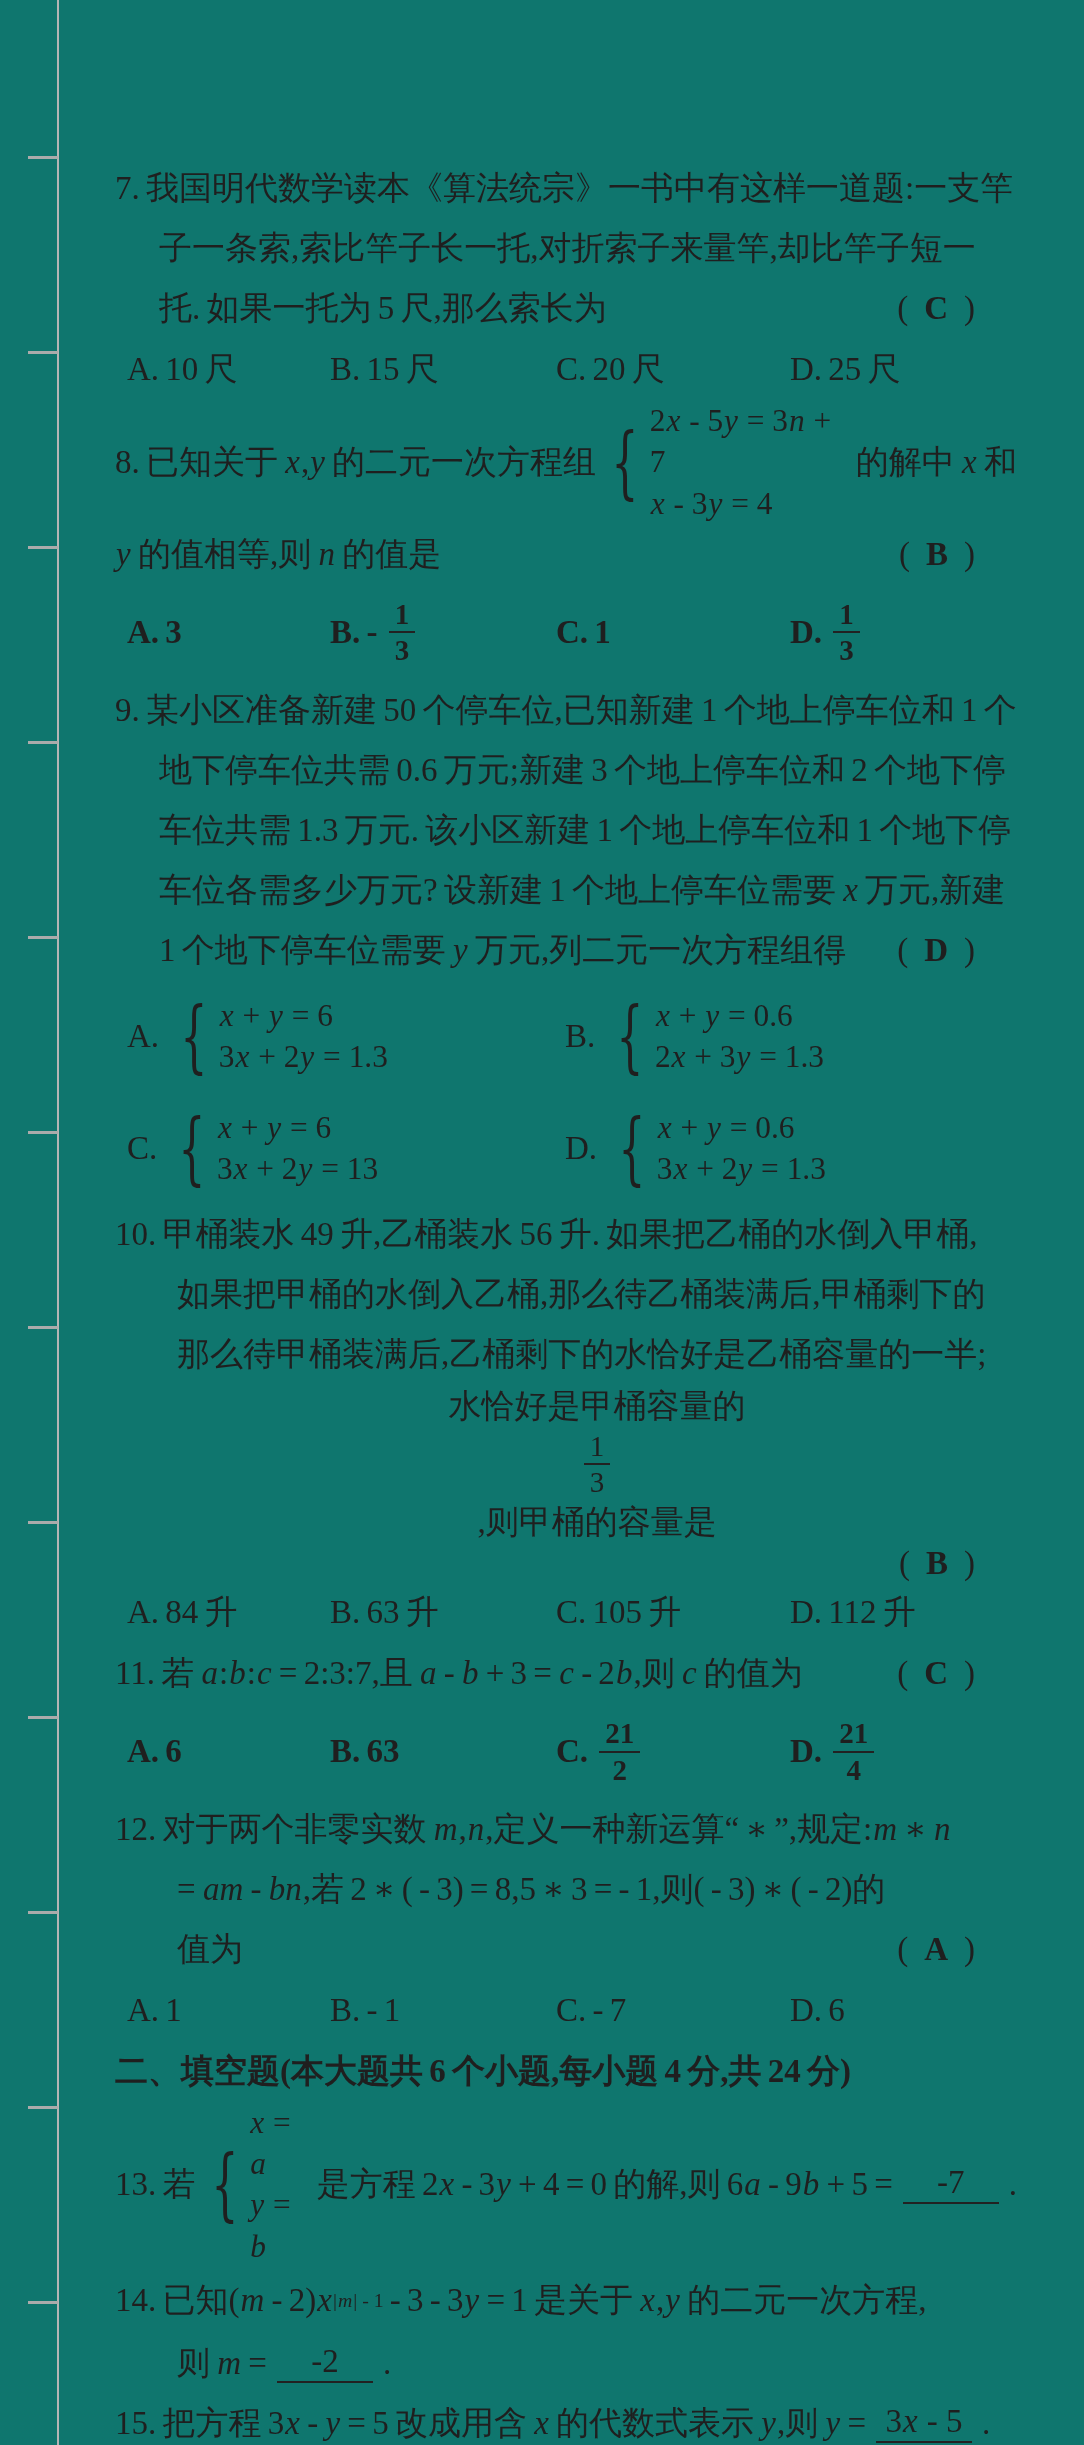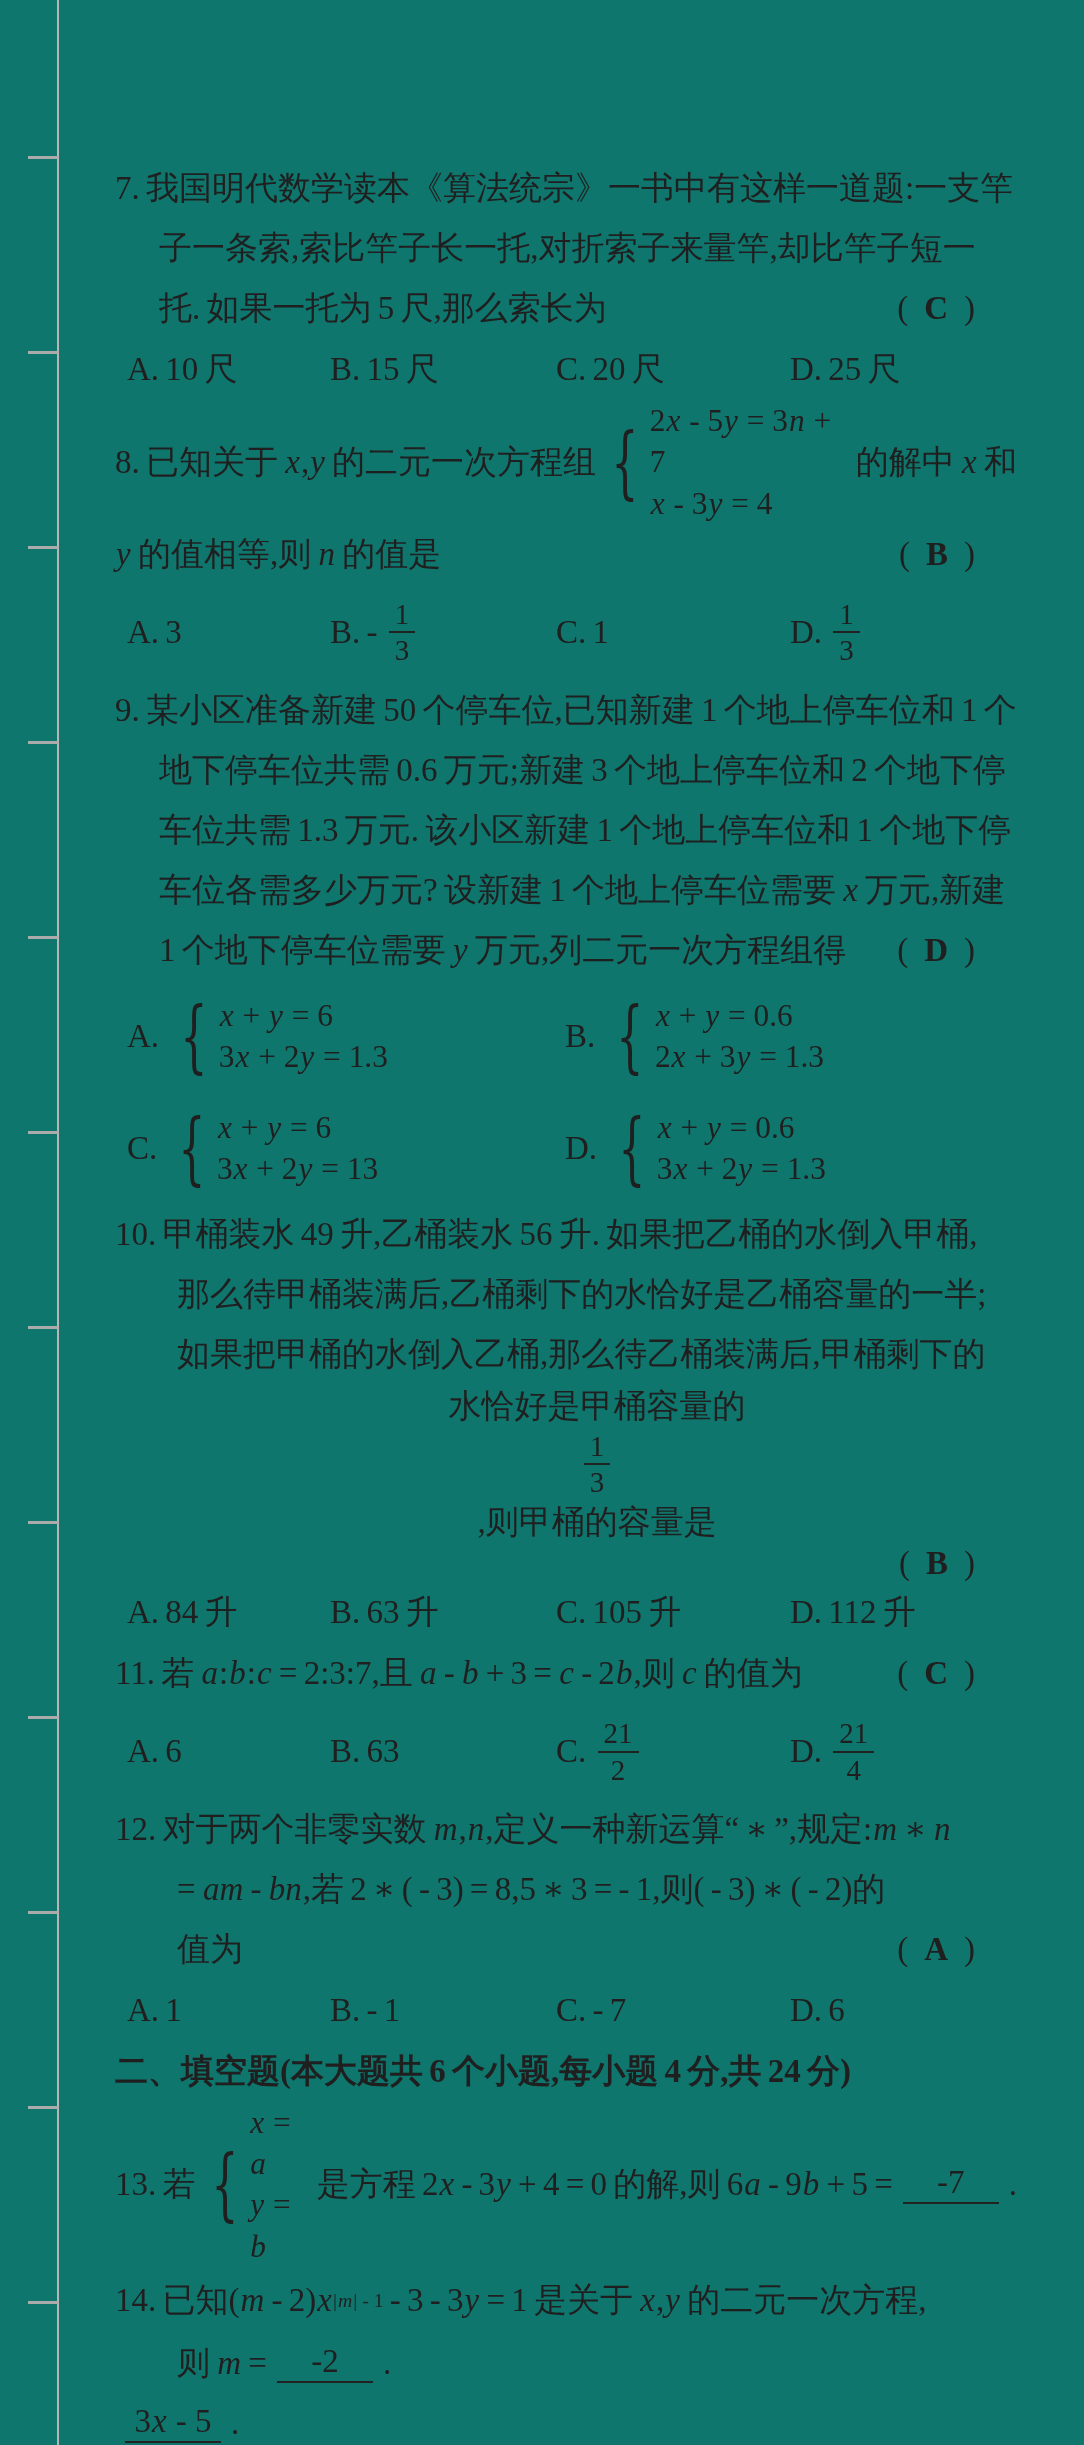--- a/index.html
+++ b/index.html
@@ -34,21 +34,21 @@
   .frac .num { border-bottom:2px solid #222; padding:0 6px; }
   .frac .den { padding:0 6px; }
 
   .system { display:inline-flex; align-items:center; vertical-align:middle; margin:0 4px; }
   .system .brace { font-family:"DejaVu Serif",serif; font-size:78px; line-height:82px;
                    transform:scaleX(0.55); transform-origin:center; font-weight:400; }
   .system .eqs { display:flex; flex-direction:column; line-height:1.32; font-size:0.95em; }
 
   .opts4 { display:grid; grid-template-columns:203px 226px 234px 1fr; align-items:center;
            min-height:62px; padding-left:12px; }
-  .opts4.fr { min-height:96px; }
+  .opts4.fr { min-height:96px;font-weight:bold; }
   .opts4 > div { display:flex; align-items:center; }
   .opts2 { display:grid; grid-template-columns:438px 1fr; align-items:center;
            min-height:112px; padding-left:12px; }
   .opts2 > div { display:flex; align-items:center; gap:6px; }
 
   .blank { display:inline-block; min-width:96px; text-align:center;
            border-bottom:2px solid #222; margin:0 10px; padding:0 8px; line-height:1.15; }
 
   sup.exp { font-size:0.60em; vertical-align:0.62em; letter-spacing:0; }
 
@@ -207,24 +207,24 @@
           </span>
         </div>
       </div>
     </div>
 
     <div>
       <div class="line">
           <span class="t">10. 甲桶装水 49 升,乙桶装水 56 升. 如果把乙桶的水倒入甲桶,</span>
         </div>
       <div class="line ind2">
+          <span class="t">如果把甲桶的水倒入乙桶,那么待乙桶装满后,甲桶剩下的</span>
+        </div>
+      <div class="line ind2">
           <span class="t">那么待甲桶装满后,乙桶剩下的水恰好是乙桶容量的一半;</span>
-        </div>
-      <div class="line ind2">
-          <span class="t">如果把甲桶的水倒入乙桶,那么待乙桶装满后,甲桶剩下的</span>
         </div>
       <div class="line ind2 fracline">
         <span class="t">水恰好是甲桶容量的</span>
         <span class="frac">
             <span class="num">1</span>
             <span class="den">3</span>
           </span>
         <span class="t">,则甲桶的容量是</span>
         <span class="ans">
             <span>(</span>
@@ -337,20 +337,21 @@
           <span class="t math"> - 3 - 3<i>y</i> = 1 是关于 <i>x</i>,<i>y</i> 的二元一次方程,</span>
       </div>
       <div class="line ind2">
         <span class="t math">则 <i>m</i> =</span>
         <span class="blank math">-2</span>
         <span class="t">.</span>
       </div>
     </div>
 
     <div class="line">
+      <span class="t math">15. 把方程 3<i>x</i> - <i>y</i> = 5 改成用含 <i>x</i> 的代数式表示 <i>y</i>,则 <i>y</i> =</span>
       <span class="blank math">3<i>x</i> - 5</span>
       <span class="t">.</span>
     </div>
 
     <div class="footer">
       <span class="hs">HS</span><span>数学七年级(下)学业水平测试</span><span class="pg">第 8 页</span>
     </div>
     <div class="bottom-bar"></div>
 
   </div>

